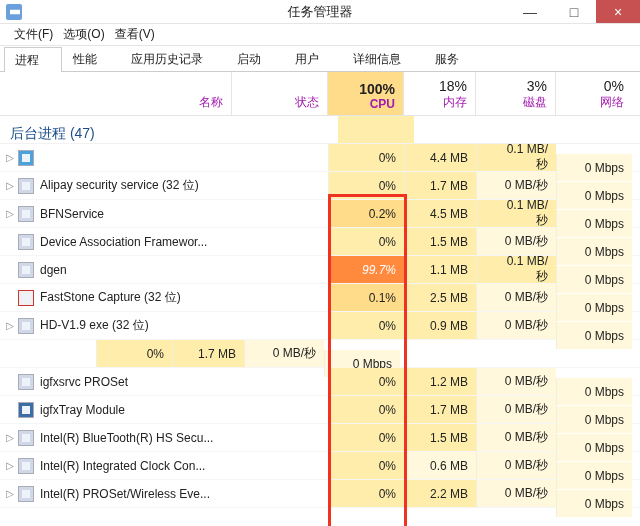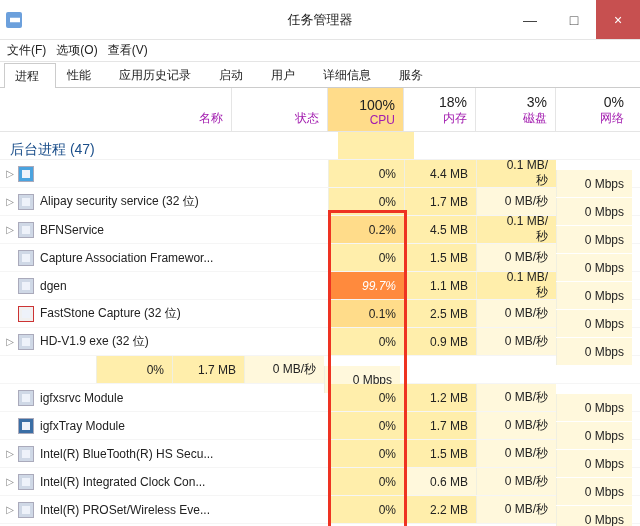--- a/index.html
+++ b/index.html
@@ -1,46 +1,46 @@
 <!DOCTYPE html>
 <html><head>
 <meta charset="utf-8">
 <style>
   * { box-sizing: border-box; }
   html, body { margin: 0; padding: 0; font-family: "Segoe UI", "Microsoft YaHei", sans-serif; font-size: 13px; color: #222; }
   body { width: 640px; height: 526px; background: #fff; overflow: hidden; }
 
   
-  .titlebar { height: 40px; background: #fff; display: flex; align-items: center; position: relative; border-bottom: 1px solid #e5e5e5; }
+  .titlebar { height: 24px; background: #fff; display: flex; align-items: center; position: relative; border-bottom: 1px solid #e5e5e5; }
   .titlebar .icon { width: 16px; height: 16px; margin-left: 6px; background: #6ca0dc; border-radius: 2px; position: relative; }
   .titlebar .icon::after { content:""; position:absolute; inset:3px 2px 2px 4px; background:#fff; clip-path: polygon(0 30%, 100% 30%, 100% 70%, 0 70%); }
   .titlebar .title { position: absolute; left: 50%; transform: translateX(-50%); font-size: 13px; }
   .titlebar .winbtns { margin-left: auto; display: flex; height: 100%; }
   .titlebar .winbtn { width: 44px; height: 100%; display: flex; align-items: center; justify-content: center; font-size: 14px; color: #444; }
   .titlebar .winbtn.close { background: #c75050; color: #fff; }
 
   
-  .menubar { height: 22px; display: flex; align-items: center; padding-left: 7px; gap: 10px; border-bottom: 1px solid #e5e5e5; font-size: 12px; }
+  .menubar { height: 22px; display: flex; align-items: center; padding-left: 14px; gap: 10px; border-bottom: 1px solid #e5e5e5; font-size: 12px; }
   .menubar span { cursor: default; }
 
   
   .tabs { display: flex; align-items: flex-end; height: 26px; padding-left: 4px; border-bottom: 1px solid #ccc; font-size: 12px; }
-  .tab { padding: 4px 16px 3px 10px; border: 1px solid transparent; border-bottom: none; margin-right: 0px; }
+  .tab { padding: 4px 22px 3px 10px; border: 1px solid transparent; border-bottom: none; margin-right: 0px; }
   .tab.active { border-color: #ccc; background: #fff; position: relative; top: 1px; }
 
   
   .colhdr { display: flex; height: 44px; border-bottom: 1px solid #e5e5e5; }
   .colhdr .col { border-right: 1px solid #e5e5e5; display: flex; flex-direction: column; justify-content: flex-end; padding: 4px 8px 4px 4px; }
   .colhdr .col .pct { font-size: 14px; text-align: right; }
   .colhdr .col .lbl { font-size: 12px; text-align: right; color: #a21caf; }
   .col-name { flex: 0 0 232px; justify-content: flex-end; }
   .col-name .lbl { text-align: left; }
   .col-status { flex: 0 0 96px; }
   .col-status .lbl { text-align: left; }
-  .col-cpu { flex: 0 0 76px; }
+  .col-cpu { flex: 0 0 76px; font-weight: bold; }
   .col-mem { flex: 0 0 72px; }
   .col-disk { flex: 0 0 80px; }
   .col-net { flex: 0 0 76px; }
 
   
   .sectionhdr { height: 28px; display: flex; align-items: flex-end; padding-left: 10px; color: #1a4e8a; font-size: 14px; border-bottom: 1px solid #f2f2f2; }
   .sectionhdr .namewrap { flex: 0 0 328px; }
   .sectionhdr .cells { display: flex; flex: 1; height: 100%; }
 
   
@@ -171,21 +171,21 @@
         <div class="status"></div>
         <div class="cell cpu hm-2">0.2%</div>
         <div class="cell mem hm-1">4.5 MB</div>
         <div class="cell disk hm-1">0.1 MB/秒</div>
         <div class="cell net hm-0">0 Mbps</div>
       </div>
       <div class="row">
         <div class="name">
           <span class="twist"></span>
           <span class="pico"></span>
-          <span class="procname">Capture Association Framewor...</span>
+          <span class="procname">Device Association Framewor...</span>
         </div>
         <div class="status"></div>
         <div class="cell cpu hm-1">0%</div>
         <div class="cell mem hm-1">1.5 MB</div>
         <div class="cell disk hm-0">0 MB/秒</div>
         <div class="cell net hm-0">0 Mbps</div>
       </div>
       <div class="row">
         <div class="name">
           <span class="twist"></span>
@@ -226,21 +226,21 @@
         <div class="status"></div>
         <div class="cell cpu hm-1">0%</div>
         <div class="cell mem hm-1">1.7 MB</div>
         <div class="cell disk hm-0">0 MB/秒</div>
         <div class="cell net hm-0">0 Mbps</div>
       </div>
       <div class="row">
         <div class="name">
           <span class="twist"></span>
           <span class="pico"></span>
-          <span class="procname">igfxsrvc Module</span>
+          <span class="procname">igfxsrvc PROSet</span>
         </div>
         <div class="status"></div>
         <div class="cell cpu hm-1">0%</div>
         <div class="cell mem hm-1">1.2 MB</div>
         <div class="cell disk hm-0">0 MB/秒</div>
         <div class="cell net hm-0">0 Mbps</div>
       </div>
       <div class="row">
         <div class="name">
           <span class="twist"></span>

